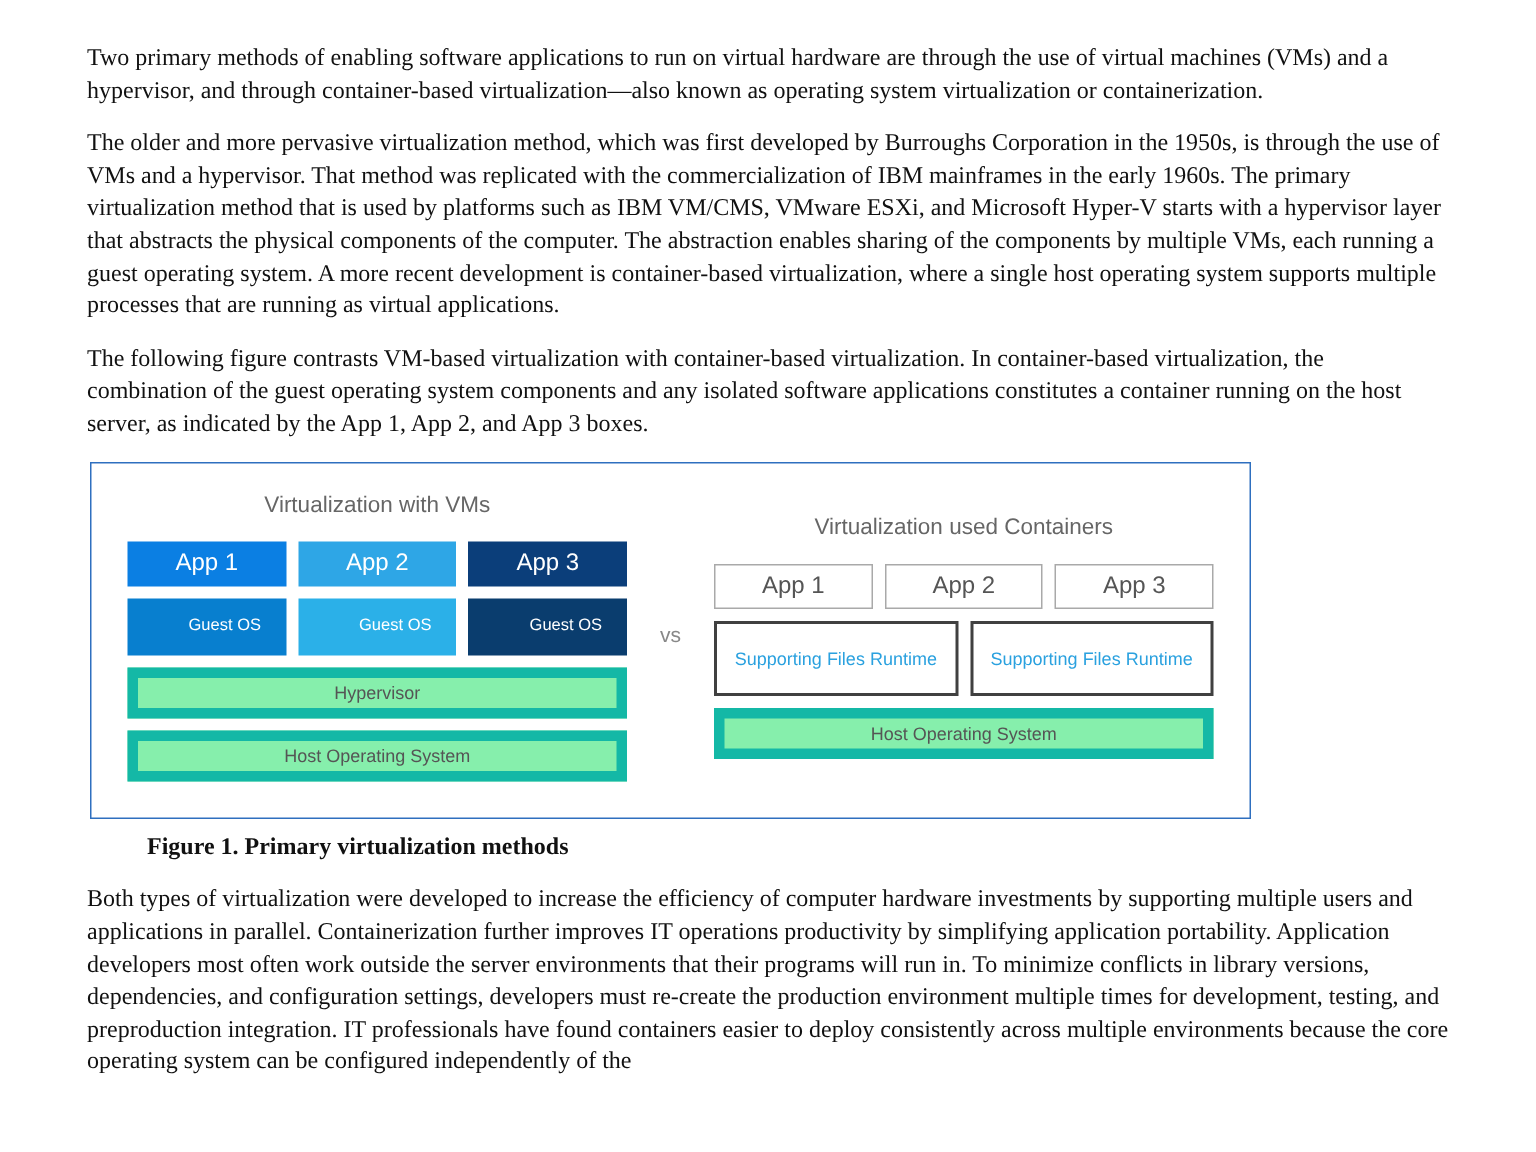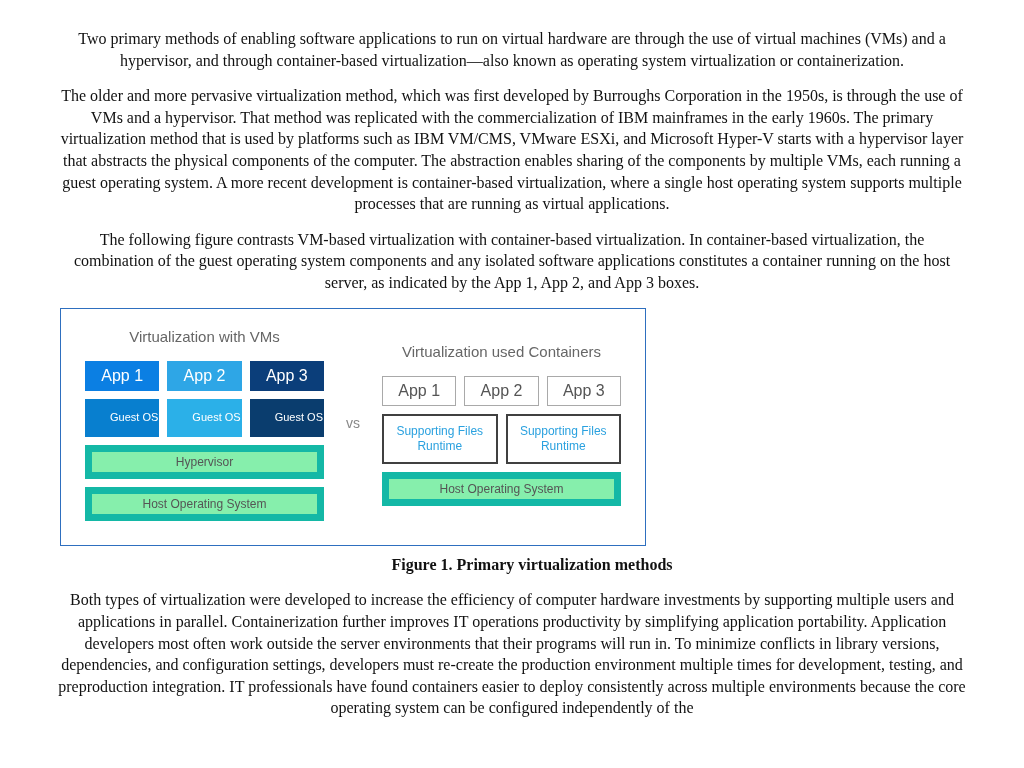--- a/index.html
+++ b/index.html
@@ -7,27 +7,27 @@
       font-family: Georgia, 'Times New Roman', serif;
       font-size: 16px;
       line-height: 1.35;
       color: #111;
       background: #fff;
       width: 1024px;
       height: 768px;
       overflow: hidden;
       padding: 28px 58px 0 58px;
     }
-    p { margin-bottom: 14px; text-align: center; }
+    p { margin-bottom: 14px; }
     .figure-caption { font-weight: bold; margin-top: 8px; margin-bottom: 14px; margin-left: 40px; }
     .diagram {
       border: 1px solid #2e6fbf;
       background: #fff;
       padding: 18px 24px 24px 24px;
-      width: 586px;
+      width: 774px;
       margin: 6px 0 6px 2px;
       display: flex;
       align-items: center;
       gap: 18px;
     }
     .col { flex: 1; display: flex; flex-direction: column; align-items: center; }
     .col-title {
       font-family: Arial, Helvetica, sans-serif;
       font-size: 15px;
       color: #666;

